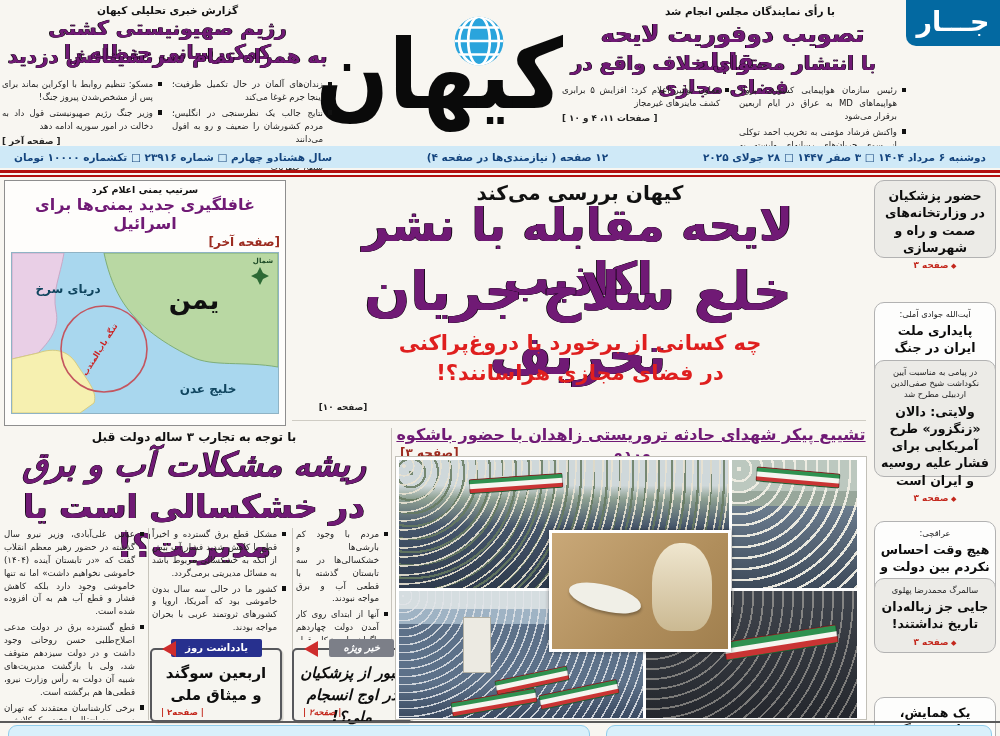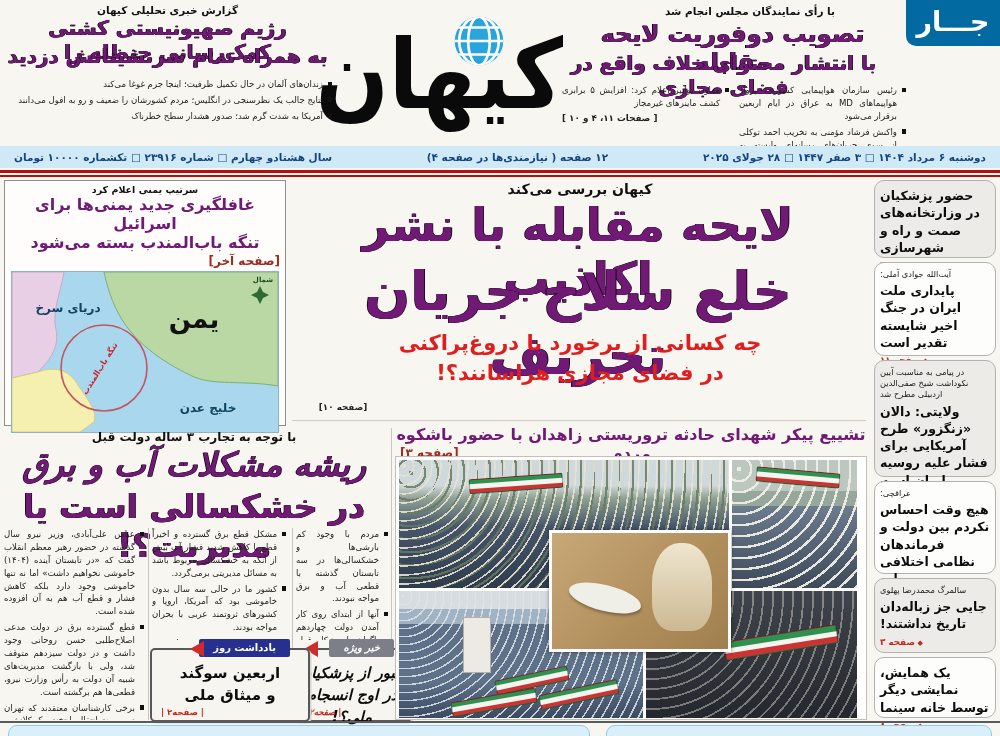--- a/index.html
+++ b/index.html
@@ -21,22 +21,22 @@
           font-size:27px;font-weight:bold;text-align:center;line-height:44px;
           border-bottom-left-radius:10px;}
   
   .dateband{left:0;top:146px;width:1000px;height:22px;background:#cfe9f7;display:flex;
             align-items:center;justify-content:space-between;padding:0 14px;box-sizing:border-box;
             color:#15457e;font-size:10.5px;font-weight:bold;}
   .rule1{left:0;top:170px;width:1000px;height:3px;background:#b30f0f;}
   .rule2{left:0;top:175px;width:1000px;height:1.5px;background:#b30f0f;}
   
   .sb{position:absolute;left:874px;width:122px;box-sizing:border-box;border:1px solid #b2b2b2;
-      border-radius:10px;background:#ecebe7;padding:6px 5px 0;text-align:left;}
-  .sb.w{background:#fdfdfc;}
+      border-radius:10px;background:#ecebe7;padding:6px 5px 0;text-align:center;}
+  .sb.w{background:#fdfdfc;margin-top:40px;}
   .sbk{font-size:8.3px;color:#222;line-height:1.35;margin-bottom:2px;}
   .sbt{font-size:12.5px;font-weight:bold;line-height:1.38;color:#0c0c0c;}
   .sbp{font-size:8.8px;font-weight:bold;color:#c3271c;margin-top:4px;}
   .sbp:before{content:"◆ ";font-size:7px;}
   
   .lead-sub{color:#df1f1f;font-weight:bold;text-align:center;font-size:21px;line-height:1.3;}
   
   .ybox{left:4px;top:180px;width:282px;height:246px;border:1.5px solid #8e8e8e;background:#fefdfb;
         box-sizing:border-box;padding:3px 5px;}
   .map{border:1px solid #8fb3c5;display:block;margin:3px auto 0;}
@@ -130,20 +130,25 @@
   <div>
     <div class="abs kick" style="left:40px;top:4px;width:255px;font-size:10.5px;">گزارش خبری تحلیلی کیهان</div>
     <div class="abs hl fat" style="left:0;top:17px;width:335px;font-size:20px;">رژیم صهیونیستی کشتی کمک‌رسانی حنظله را</div>
     <div class="abs hl fat" style="left:0;top:45px;width:335px;font-size:20px;">به همراه تمام سرنشینانش دزدید</div>
     <div class="abs two" style="left:2px;top:78px;width:330px;height:64px;">
       <div>
         <div class="bul">زندان‌های آلمان در حال تکمیل ظرفیت؛ اینجا جرم غوغا می‌کند</div>
         <div class="bul">نتایج جالب یک نظرسنجی در انگلیس؛ مردم کشورشان را ضعیف و رو به افول می‌دانند</div>
         <div class="bul">آمریکا به شدت گرم شد؛ صدور هشدار سطح خطرناک</div>
       </div>
+      <div>
+        <div class="bul">مسکو: تنظیم روابط با اوکراین بماند برای پس از مشخص‌شدن پیروز جنگ!</div>
+        <div class="bul">وزیر جنگ رژیم صهیونیستی قول داد به دخالت در امور سوریه ادامه دهد</div>
+        <div class="pref">[ صفحه آخر ]</div>
+      </div>
     </div>
   </div>
 
   <div class="abs dateband">
     <span>دوشنبه ۶ مرداد ۱۴۰۴ □ ۳ صفر ۱۴۴۷ □ ۲۸ جولای ۲۰۲۵</span>
     <span>۱۲ صفحه ( نیازمندی‌ها در صفحه ۴)</span>
     <span>سال هشتادو چهارم □ شماره ۲۳۹۱۶ □ تکشماره ۱۰۰۰۰ تومان</span>
   </div>
   <div class="abs rule1"></div>
   <div class="abs rule2"></div>
@@ -171,33 +176,32 @@
     <div class="sbk">سالمرگ محمدرضا پهلوی</div>
     <div class="sbt">جایی جز زباله‌دان تاریخ نداشتند!</div>
     <div class="sbp">صفحه ۳</div>
   </div>
   <div class="sb w" style="top:657px;height:61px;">
     <div class="sbt">یک همایش، نمایشی دیگر توسط خانه سینما</div>
     <div class="sbp">صفحه ۸</div>
   </div>
 
   <div>
-    <div class="abs kick" style="left:300px;top:181px;width:560px;font-size:14px;">کیهان بررسی می‌کند</div>
+    <div class="abs kick" style="left:300px;top:181px;width:560px;font-size:20px;">کیهان بررسی می‌کند</div>
     <div class="abs hl fat" style="left:292px;top:198px;width:572px;font-size:46px;">لایحه مقابله با نشر اکاذیب</div>
     <div class="abs hl fat" style="left:292px;top:260px;width:572px;font-size:54px;">خلع سلاح جریان تحریف</div>
     <div class="abs lead-sub" style="left:330px;top:330px;width:500px;">چه کسانی از برخورد با دروغ‌پراکنی</div>
     <div class="abs lead-sub" style="left:330px;top:360px;width:500px;">در فضای مجازی هراسانند؟!</div>
     <div class="abs pref" style="left:308px;top:402px;width:70px;text-align:center;">[صفحه ۱۰]</div>
   </div>
   <div class="abs hline" style="left:292px;top:420px;width:574px;"></div>
 
   <div class="abs ybox">
     <div class="kick" style="font-size:9.5px;">سرتیپ یمنی اعلام کرد</div>
     <div class="hl" style="font-size:16px;margin-top:1px;">غافلگیری جدید یمنی‌ها برای اسرائیل</div>
-    <div class="hl" style="font-size:16px;">تنگه باب‌المندب بسته می‌شود</div>
     <div class="redref" style="text-align:right;margin:1px 0 0;">[صفحه آخر]</div>
     <svg class="map" width="266" height="160" viewBox="0 0 266 160">
       <rect x="0" y="0" width="266" height="160" fill="#a9d7ee"></rect>
       <path d="M92,0 L266,0 L266,114 C232,108 200,114 180,104 C146,88 122,68 109,46 C100,31 95,14 92,0 Z" fill="#b9d8a3" stroke="#7fae77" stroke-width="1"></path>
       <path d="M0,0 L52,0 C48,24 40,38 44,58 C48,76 36,90 26,100 L0,106 Z" fill="#e9cfe6" stroke="#c9a8c6" stroke-width="1"></path>
       <path d="M0,106 L26,100 C43,94 56,98 64,110 C74,126 86,138 82,150 L68,160 L0,160 Z" fill="#f6f0b0" stroke="#d6cc80" stroke-width="1"></path>
       <circle cx="92" cy="96" r="43" fill="none" stroke="#c4555f" stroke-width="1.6"></circle>
       <text x="182" y="56" font-size="26" font-weight="bold" fill="#111" text-anchor="middle">یمن</text>
       <text x="56" y="40" font-size="12" font-weight="bold" fill="#10455f" text-anchor="middle">دریای سرخ</text>
       <text x="196" y="140" font-size="12" font-weight="bold" fill="#10455f" text-anchor="middle">خلیج عدن</text>
@@ -233,30 +237,30 @@
   <div class="abs vline" style="left:292px;top:528px;height:192px;"></div>
   <div class="abs vline" style="left:391px;top:428px;height:292px;"></div>
 
   <div class="bb" style="left:292px;top:648px;width:120px;height:74px;font-style:italic;">
     <div class="badge" style="right:16px;background:#7c7f88;">خبر ویژه</div>
     <div class="barrow" style="right:92px;"></div>
     <div class="bbt">عبور از پزشکیان</div>
     <div class="bbt">در اوج انسجام ملی؟!</div>
     <div class="bbp">| صفحه۲ |</div>
   </div>
-  <div class="bb" style="left:150px;top:648px;width:160px;height:74px;">
+  <div class="bb" style="left:150px;top:648px;width:132px;height:74px;">
     <div class="badge" style="right:18px;background:#27308e;">یادداشت روز</div>
     <div class="barrow" style="right:104px;"></div>
     <div class="bbt">اربعین سوگند</div>
     <div class="bbt">و میثاق ملی</div>
     <div class="bbp">| صفحه۲ |</div>
   </div>
 
   <div>
-    <div class="abs hl" style="left:396px;top:426px;width:470px;font-size:16px;">تشییع پیکر شهدای حادثه تروریستی زاهدان با حضور باشکوه مردم</div>
+    <div class="abs hl" style="left:396px;top:426px;width:470px;font-size:16px;text-decoration:underline;">تشییع پیکر شهدای حادثه تروریستی زاهدان با حضور باشکوه مردم</div>
     <div class="abs redref" style="left:400px;top:446px;">[صفحه ۳]</div>
 
     <div class="abs frame">
       <div class="tiles">
         <div class="tile t-tl">
           <div class="coffin" style="left:70px;top:16px;width:92px;transform:rotate(-4deg);"></div>
         </div>
         <div class="tile t-tr">
           <div class="coffin" style="left:24px;top:10px;width:82px;transform:rotate(5deg);"></div>
         </div>

